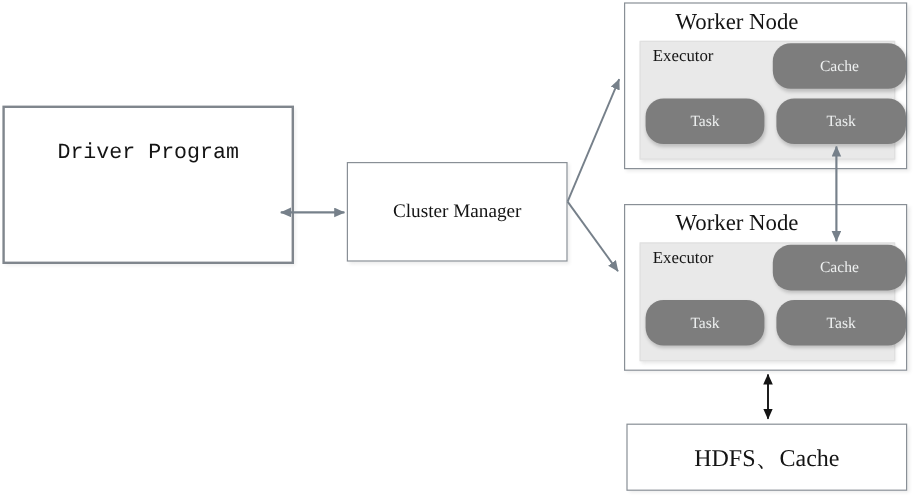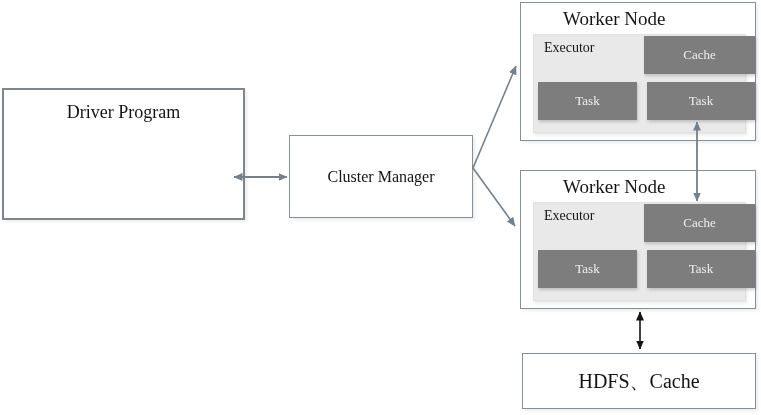--- a/index.html
+++ b/index.html
@@ -21,21 +21,21 @@
   }
   .box {
     position: absolute;
     box-sizing: border-box;
     background: #ffffff;
     border: 1.5px solid #898f96;
     box-shadow: 2px 2px 3px rgba(0,0,0,0.08);
   }
   
   .driver { left: 2px; top: 88px; width: 243px; height: 132px; border-width: 2px; border-color: #80868d; }
-  .driver-title { margin-top: 12px; text-align: center; font-size: 18px; }
+  .driver-title { margin-top: 28px; text-align: center; font-size: 18px; font-family: Liberation Mono, monospace; }
   .spark {
     position: absolute; left: 8px; top: 54px; width: 226px; height: 66px;
     box-sizing: border-box;
     background: #d8d8d8; border: 1px solid #b9bec2;
     box-shadow: 2px 2px 3px rgba(0,0,0,0.12);
     display: flex; align-items: center; justify-content: center;
     font-size: 18px;
   }
   
   .cluster {
@@ -56,20 +56,21 @@
   }
   .executor-label { position: absolute; left: 10px; top: 5px; font-size: 14px; }
   .darkbox {
     position: absolute;
     box-sizing: border-box;
     background: #7d7d7d;
     color: #eef0f0;
     display: flex; align-items: center; justify-content: center;
     font-size: 13px;
     box-shadow: 1px 2px 3px rgba(0,0,0,0.18);
+    border-radius: 15px;
   }
   .cache { left: 123px; top: 33px; width: 111px; height: 38px; }
   .task-left  { left: 17px;  top: 79px; width: 99px;  height: 38px; }
   .task-right { left: 126px; top: 79px; width: 108px; height: 38px; }
   
   .hdfs {
     left: 522px; top: 353px; width: 234px; height: 56px;
     display: flex; align-items: center; justify-content: center;
     font-size: 20px;
   }

